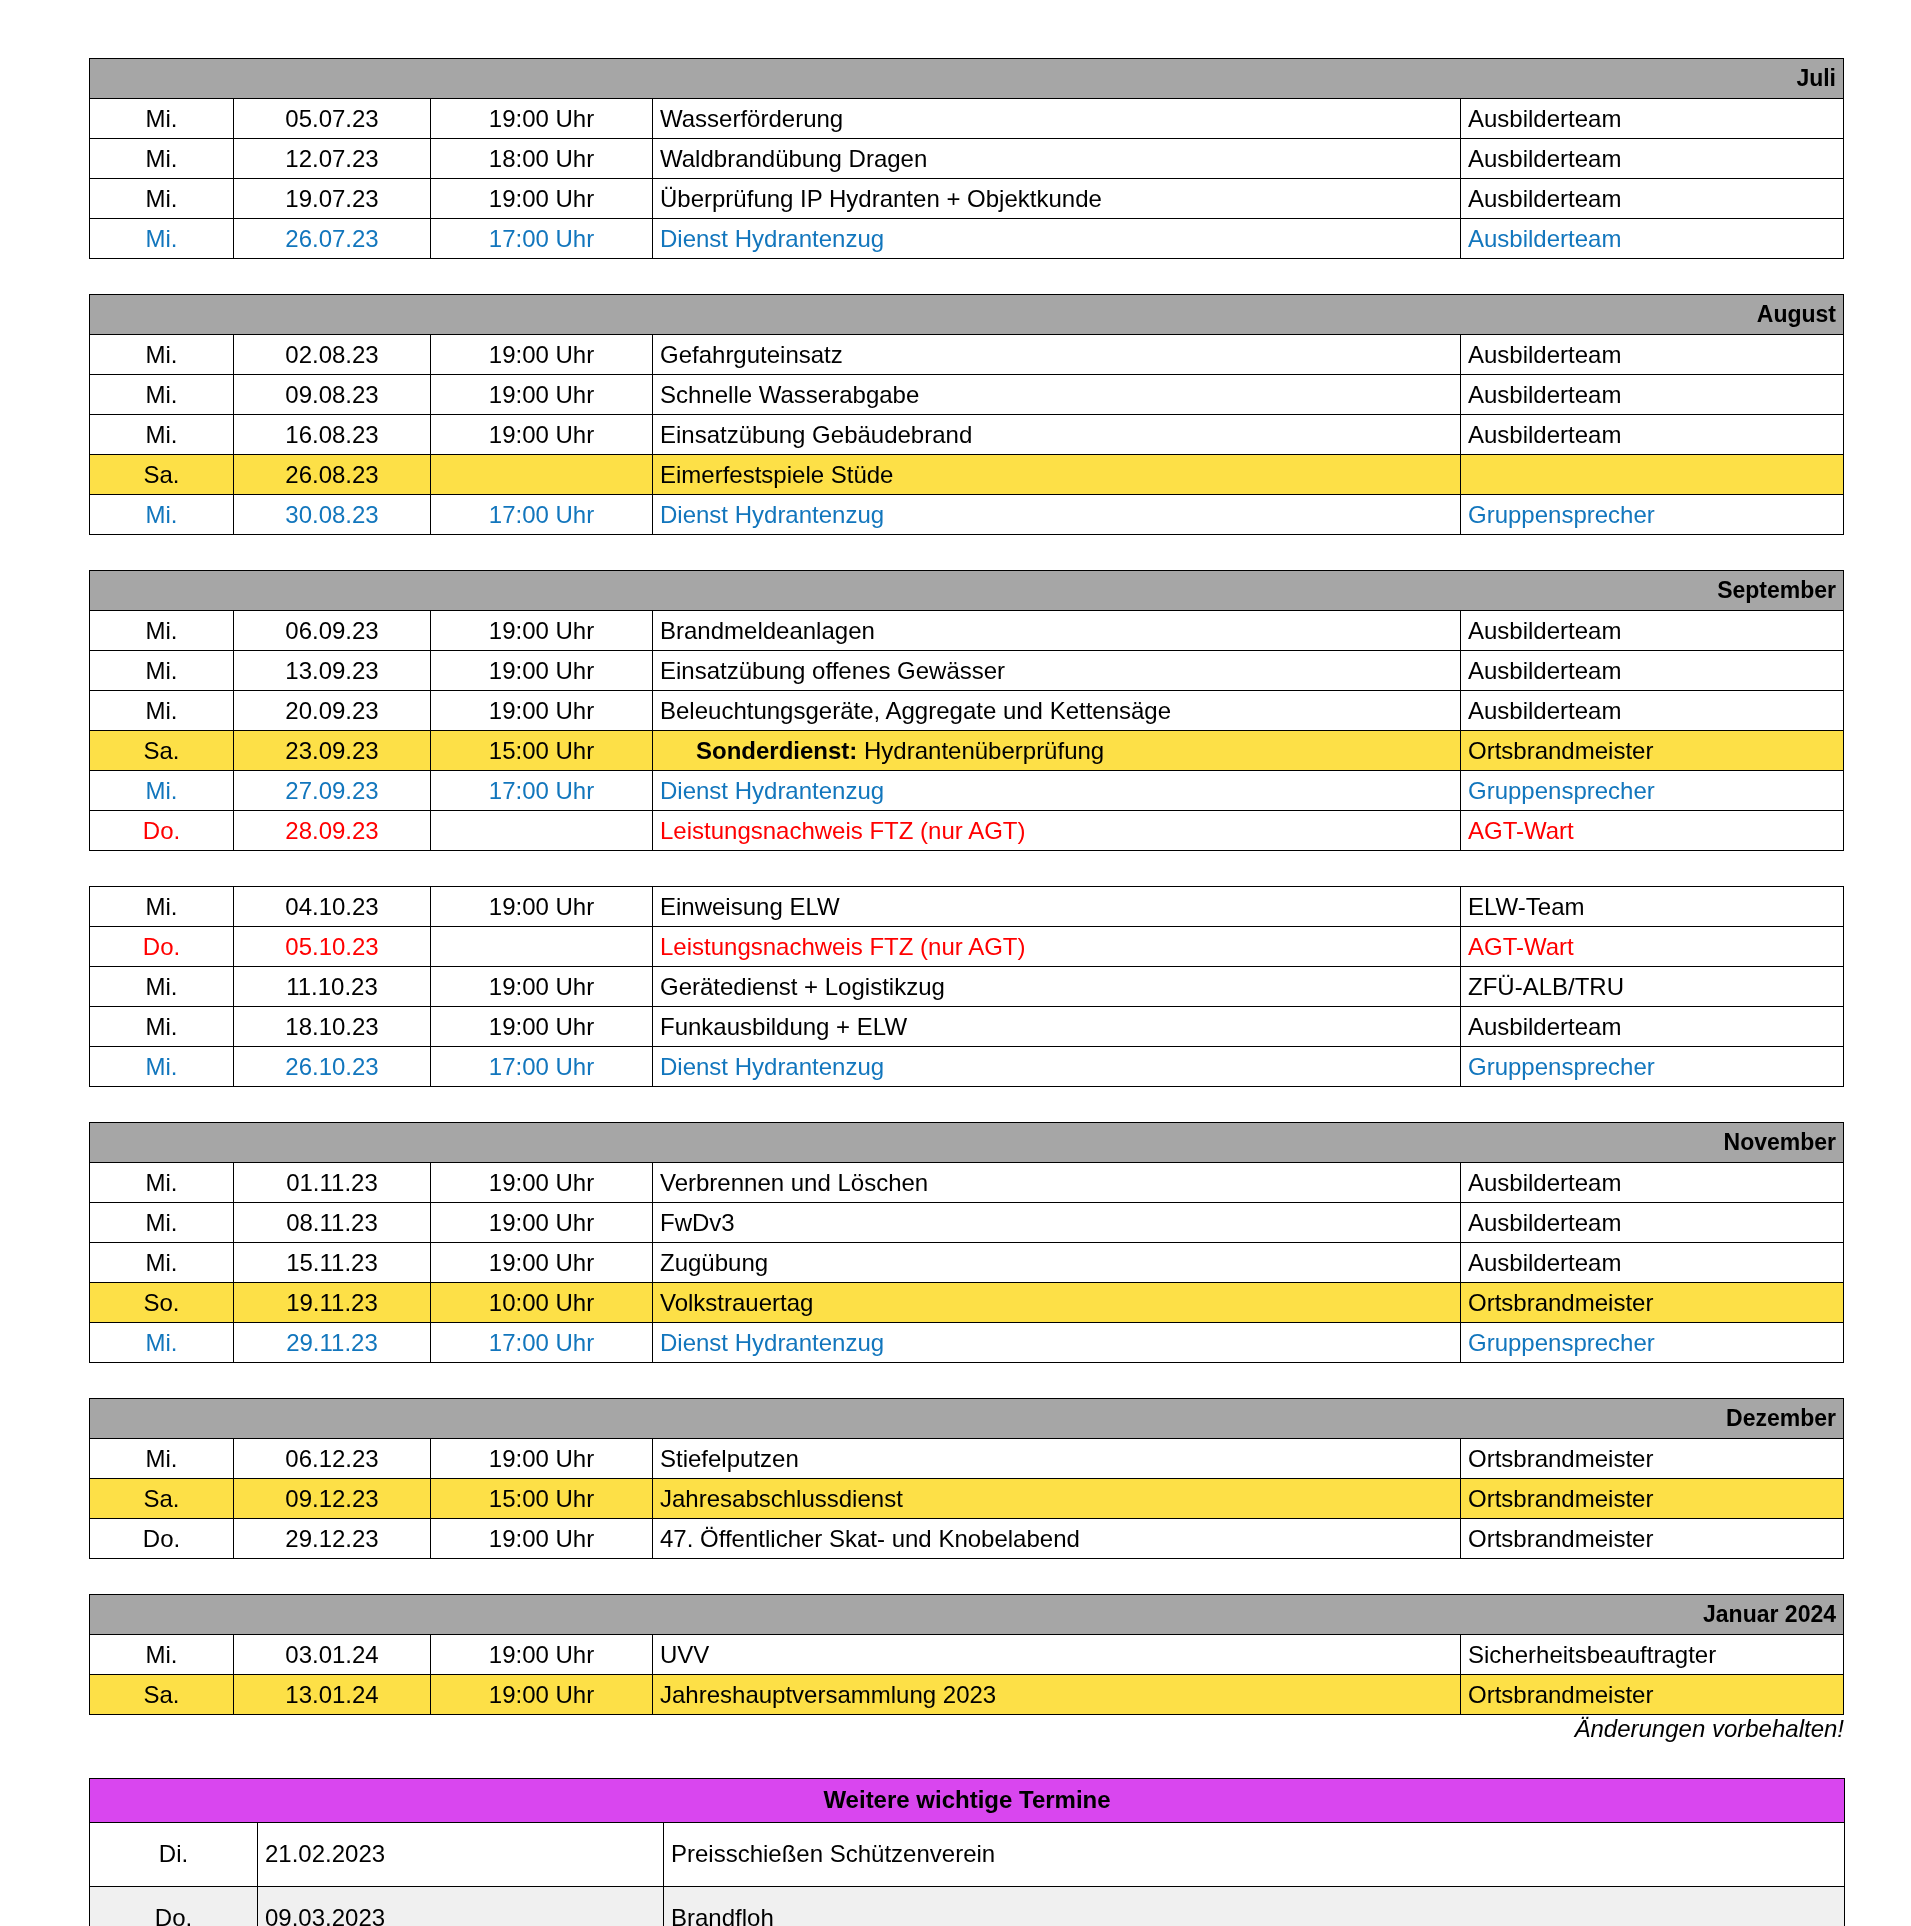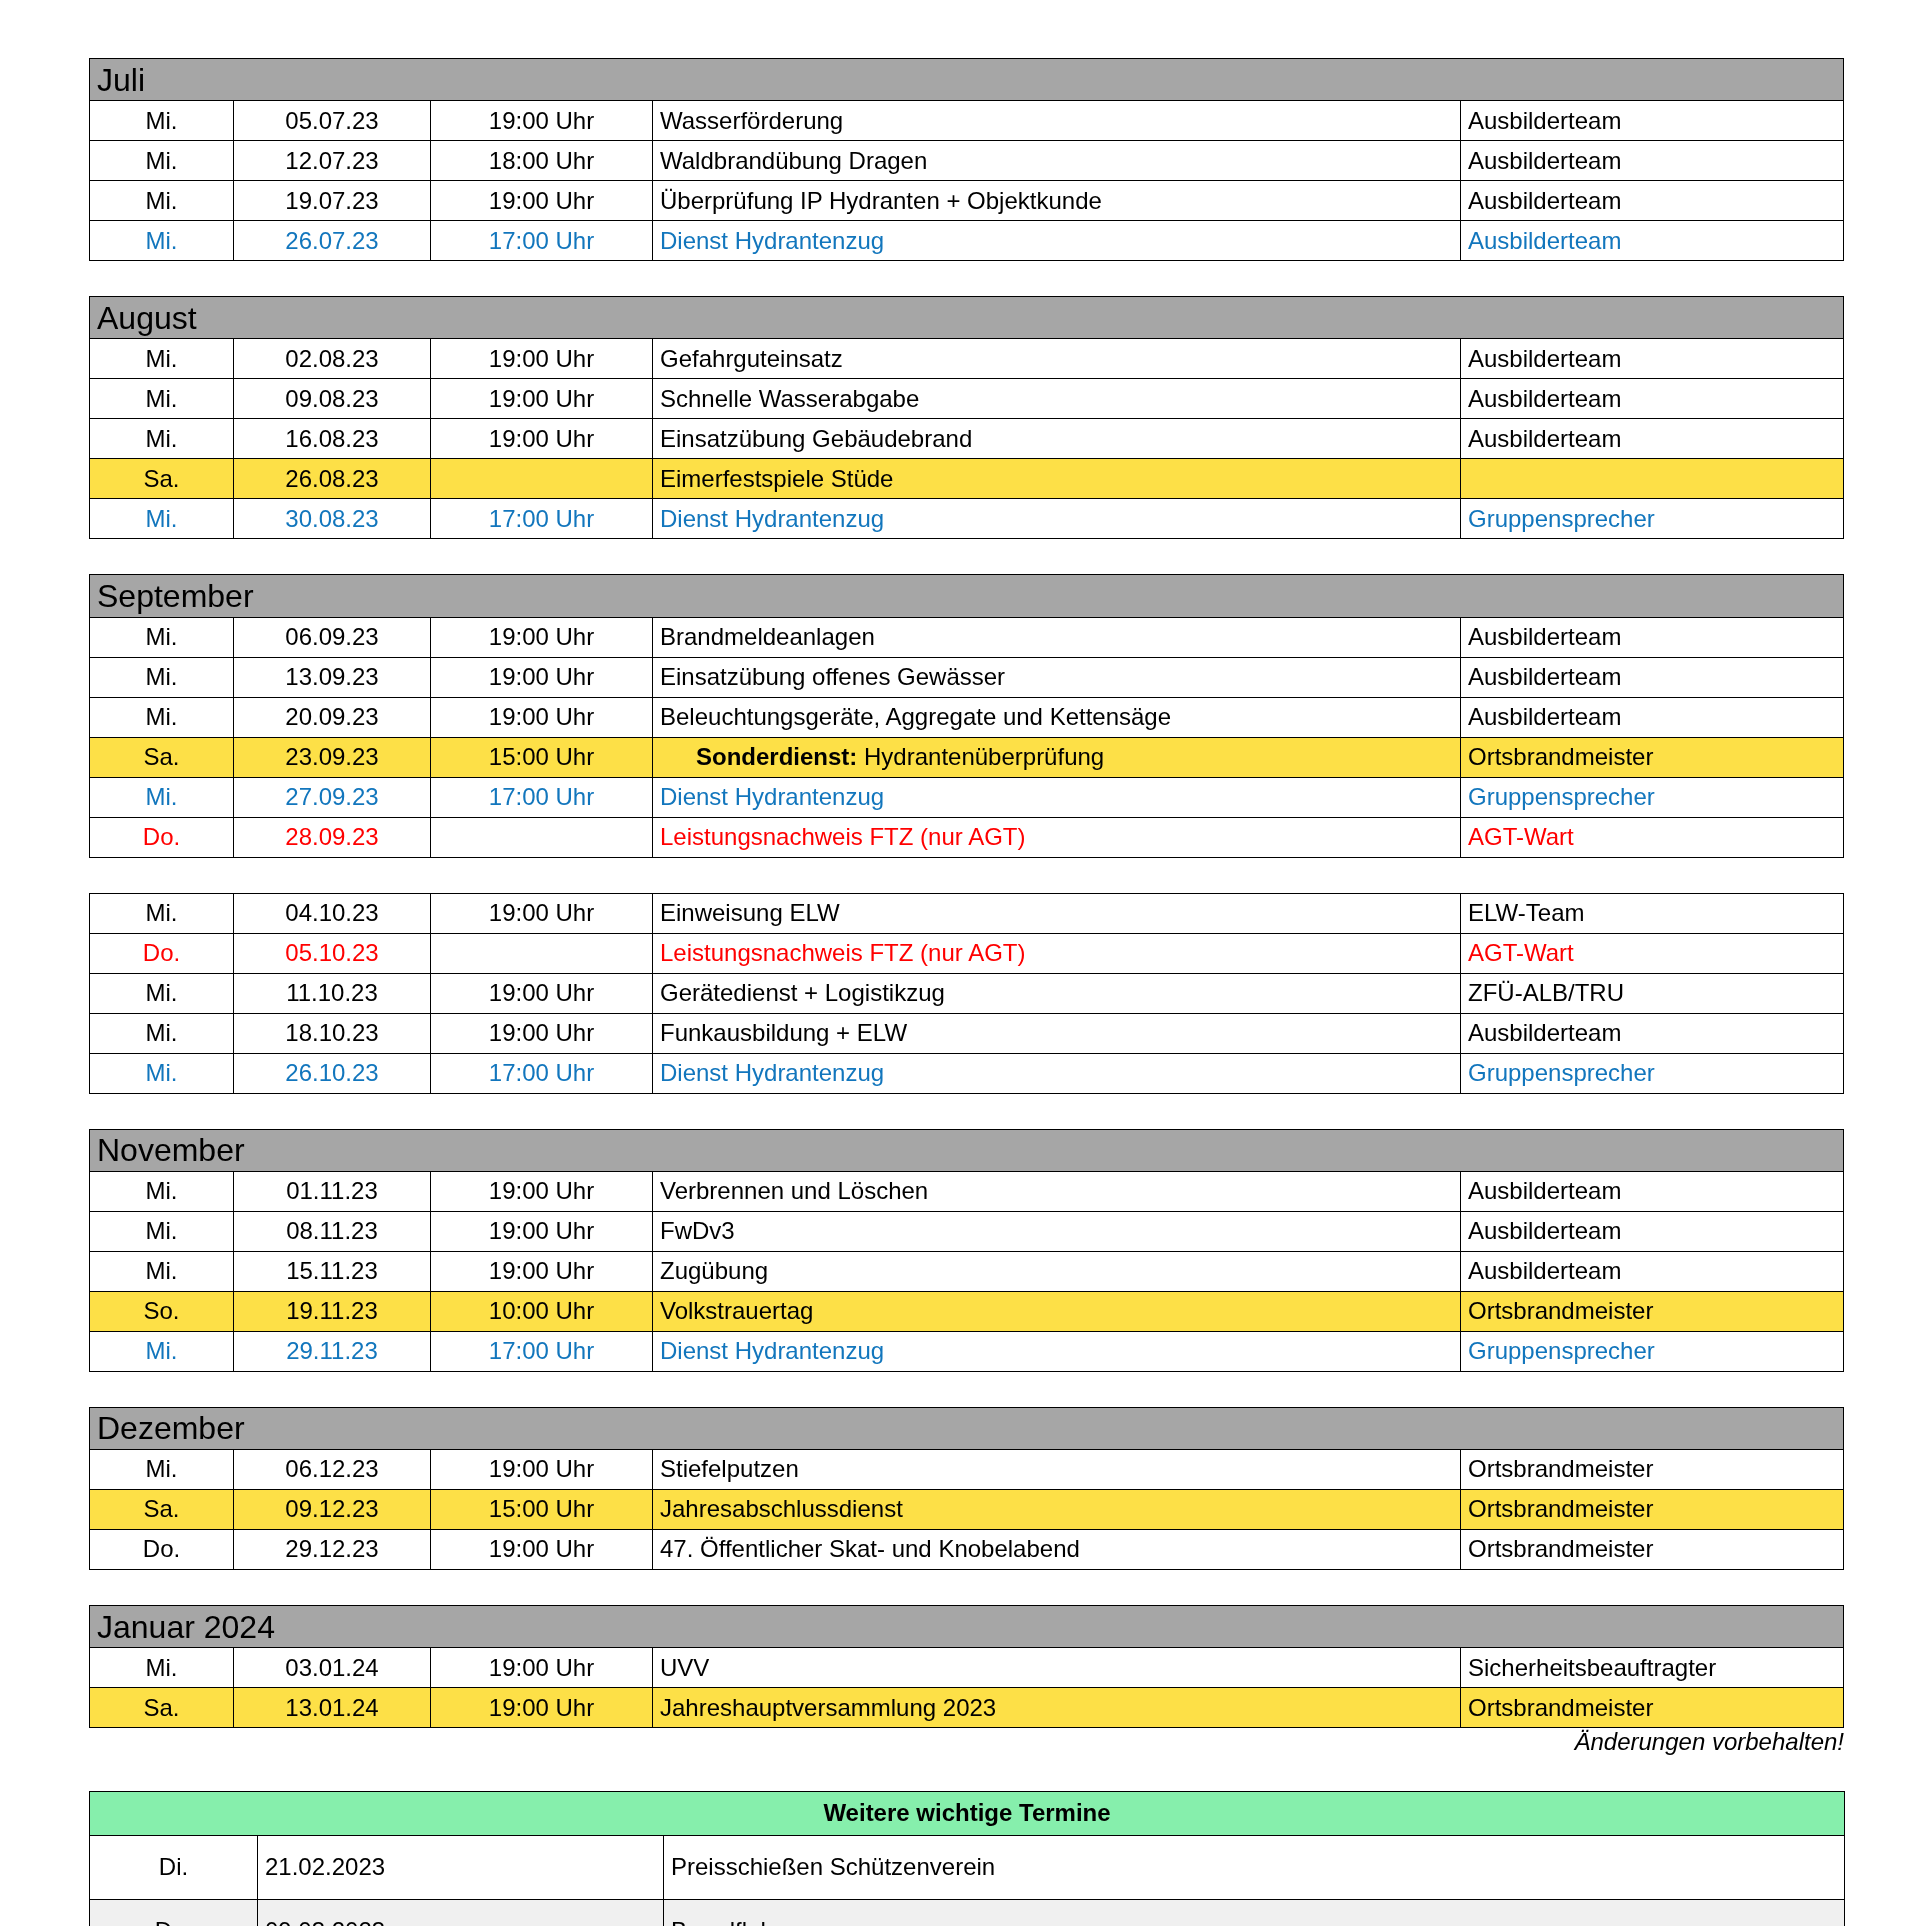--- a/index.html
+++ b/index.html
@@ -38,23 +38,23 @@
     padding: 4.6px 7px;
     height: 40px;
     box-sizing: border-box;
     vertical-align: middle;
     overflow: hidden;
     white-space: nowrap;
   }
 
   th.month {
     background: #a6a6a6;
-    text-align: left;
-    font-weight: normal;
-    font-size: 32px;
+    text-align: right;
+    font-weight: bold;
+    font-size: 23px;
     height: 42px;
   }
 
   
   col.c-day   { width: 144px; }
   col.c-date  { width: 197px; }
   col.c-time  { width: 222px; }
   col.c-event { width: 808px; }
   col.c-resp  { width: 383px; }
 
@@ -94,21 +94,21 @@
     height: 64px;
     box-sizing: border-box;
     vertical-align: middle;
     overflow: hidden;
     white-space: nowrap;
   }
   col.e-day  { width: 168px; }
   col.e-date { width: 406px; }
   col.e-evt  { width: 1181px; }
   table.extra th.title {
-    background: #86efac;
+    background: #d946ef;
     text-align: center;
     font-weight: bold;
     height: 44px;
   }
   table.extra td.eday  { text-align: center; }
   table.extra td.edate { text-align: left; }
   table.extra td.eevt  { text-align: left; }
   table.extra tr.alt td { background: #f0f0f0; }
 </style>
 </head>

